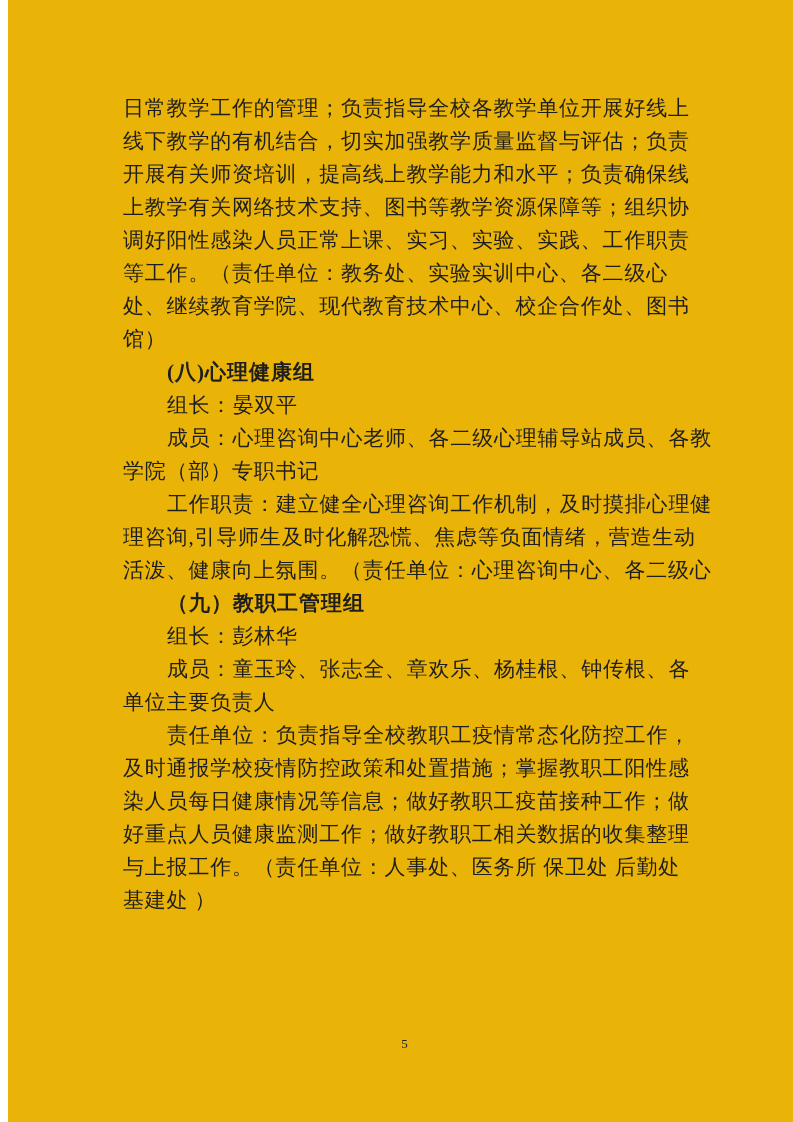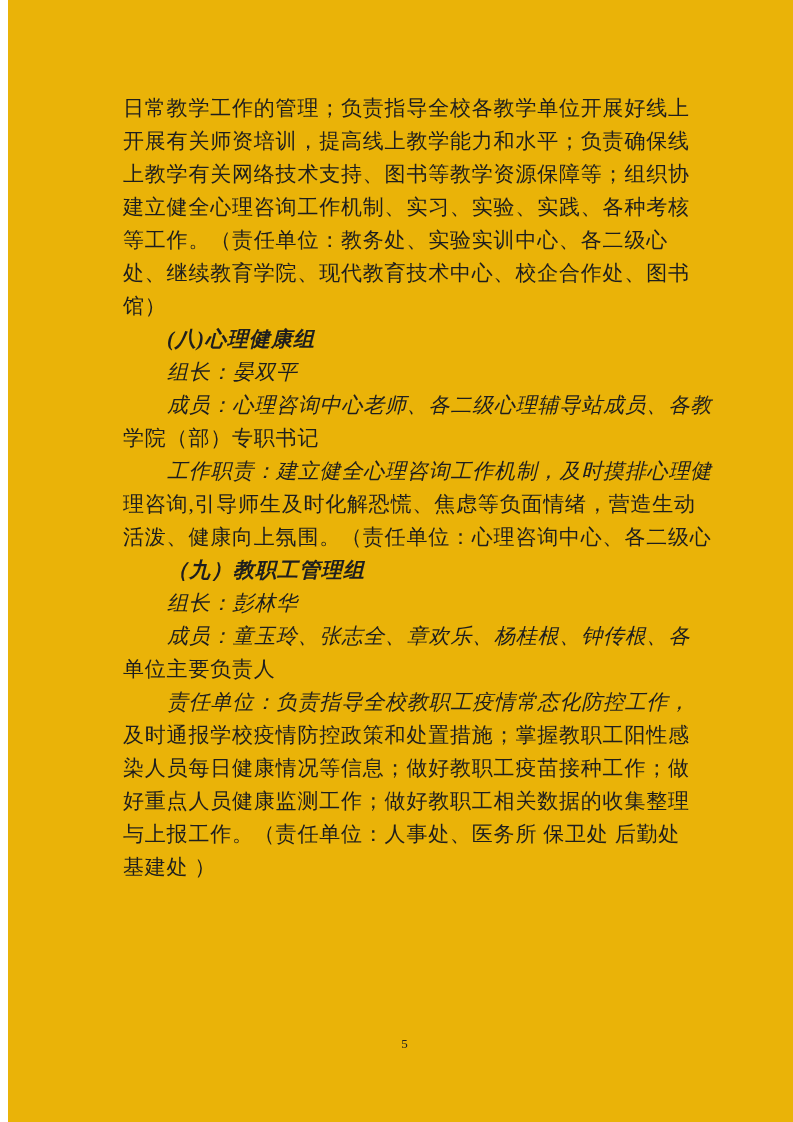--- a/index.html
+++ b/index.html
@@ -24,21 +24,20 @@
     width: 572px;
   }
   .line {
     font-size: 21px;
     line-height: 33px;
     letter-spacing: 0.8px;
     white-space: nowrap;
   }
   .indent {
     padding-left: 44px;
-    font-style: italic;
   }
   .heading {
     font-weight: bold;
     letter-spacing: 1px;
   }
   .footer {
     position: absolute;
     left: 0;
     right: 0;
     top: 1036px;
@@ -46,23 +45,24 @@
     font-size: 13px;
     color: #222222;
   }
 </style>
 </head>
 <body>
 
 <div class="page">
   <div class="content">
     <div class="line">日常教学工作的管理；负责指导全校各教学单位开展好线上</div>
+    <div class="line">线下教学的有机结合，切实加强教学质量监督与评估；负责</div>
     <div class="line">开展有关师资培训，提高线上教学能力和水平；负责确保线</div>
     <div class="line">上教学有关网络技术支持、图书等教学资源保障等；组织协</div>
-    <div class="line">建立健全心理咨询工作机制、实习、实验、实践、各种考核</div>
+    <div class="line">调好阳性感染人员正常上课、实习、实验、实践、工作职责</div>
     <div class="line">等工作。（责任单位：教务处、实验实训中心、各二级心</div>
     <div class="line">处、继续教育学院、现代教育技术中心、校企合作处、图书</div>
     <div class="line">馆）</div>
     <div class="line heading indent">(八)心理健康组</div>
     <div class="line indent">组长：晏双平</div>
     <div class="line indent">成员：心理咨询中心老师、各二级心理辅导站成员、各教</div>
     <div class="line">学院（部）专职书记</div>
     <div class="line indent">工作职责：建立健全心理咨询工作机制，及时摸排心理健</div>
     <div class="line">理咨询,引导师生及时化解恐慌、焦虑等负面情绪，营造生动</div>
     <div class="line">活泼、健康向上氛围。（责任单位：心理咨询中心、各二级心</div>

